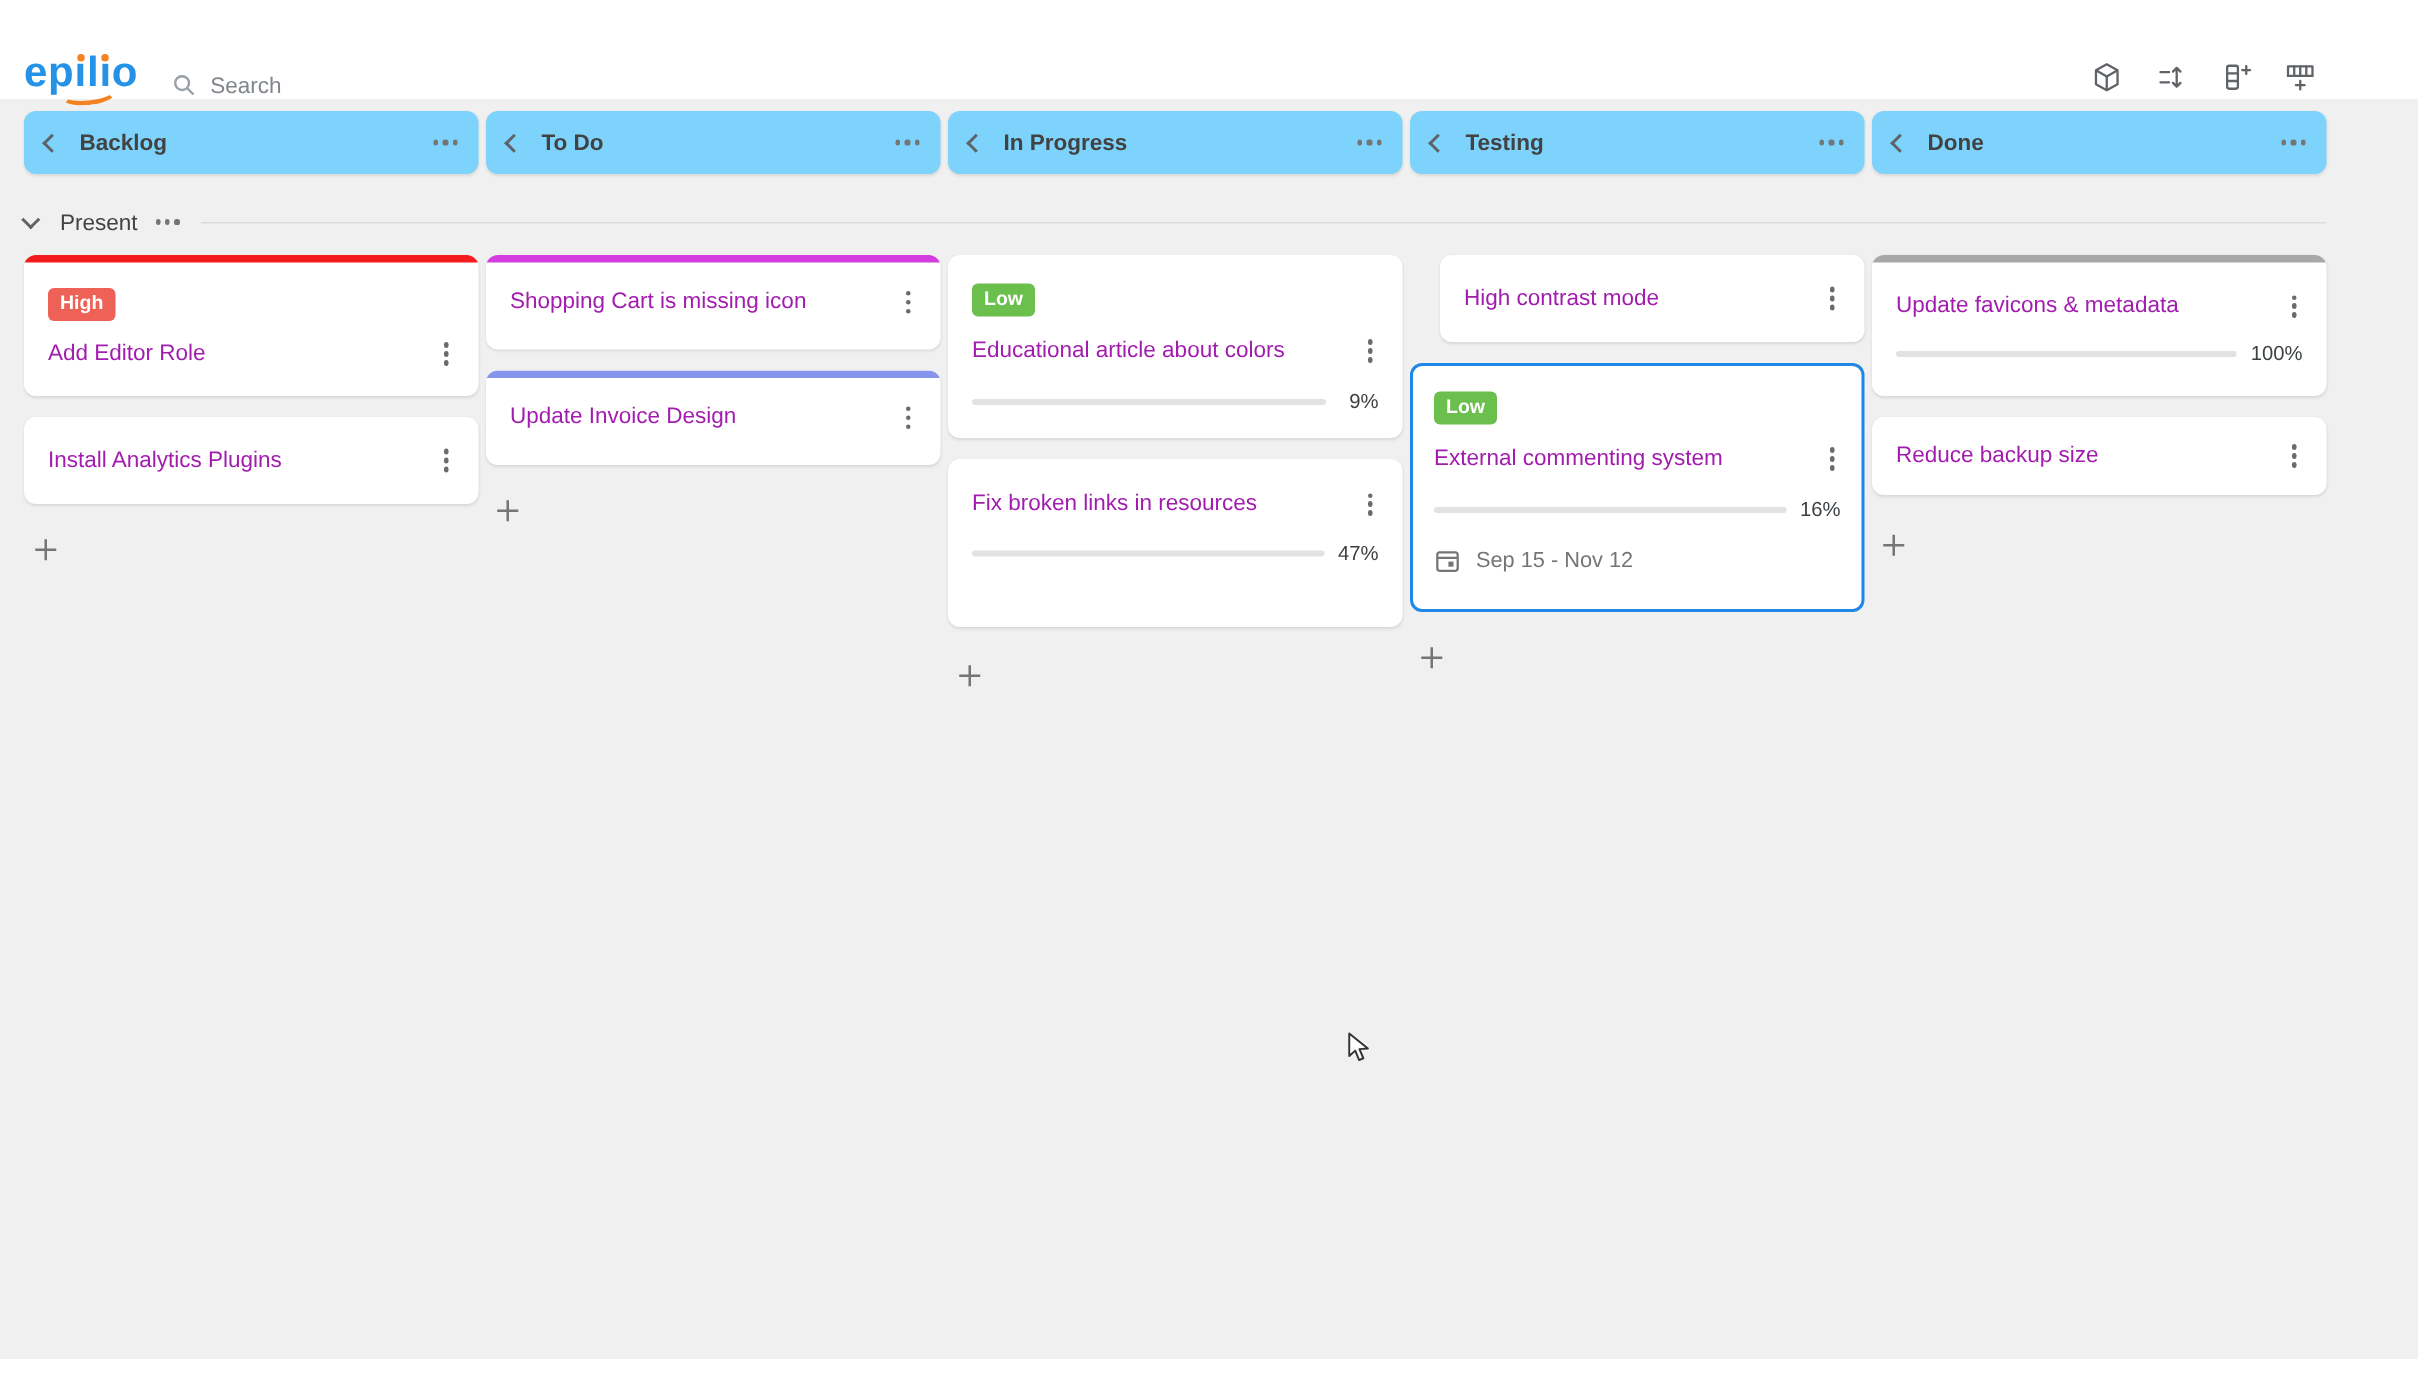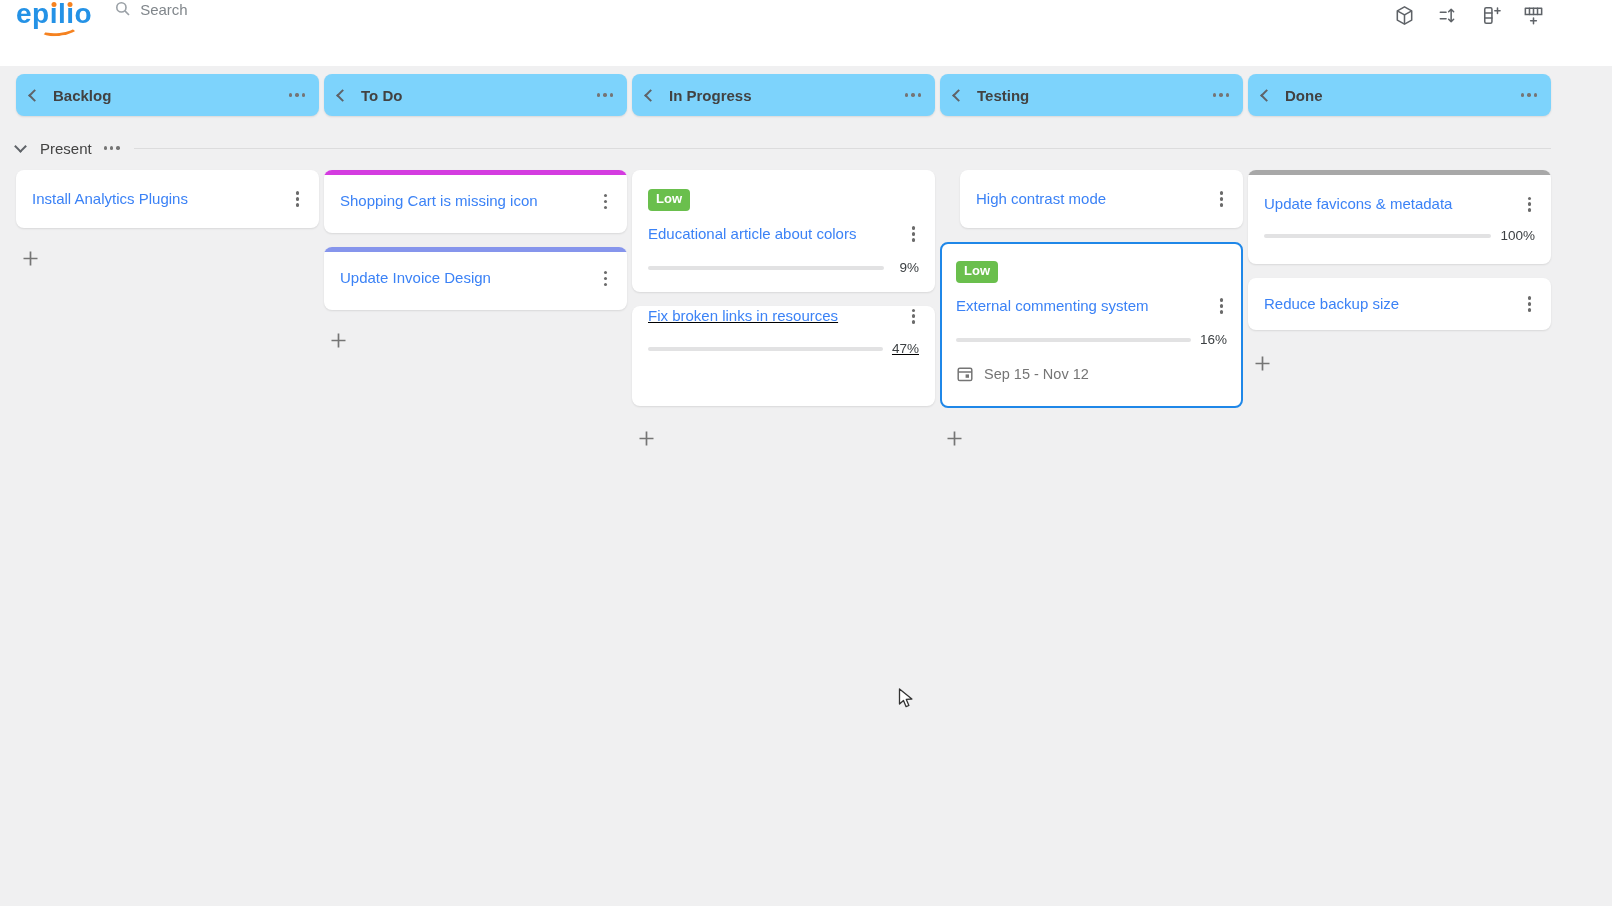--- a/index.html
+++ b/index.html
@@ -1,21 +1,21 @@
 <!DOCTYPE html>
 <html><head>
 <meta charset="utf-8">
 <style>
   * { box-sizing: border-box; margin: 0; padding: 0; }
   html,body { width:1612px; height:919px; overflow:hidden;
     font-family:"Liberation Sans","DejaVu Sans",sans-serif; background:#fff; }
 
   
   .topbar { position:absolute; top:0; left:0; width:1612px; height:66px;
-    background:#fff; display:flex; align-items:flex-start; padding:0 64px 0 16px; z-index:5; }
+    background:#fff; display:flex; align-items:flex-end; padding:0 64px 0 16px; z-index:5; }
   .logo { font-weight:700; font-size:28px; color:#2492e6; letter-spacing:.5px;
     position:relative; line-height:1; padding-bottom:4px; margin-right:22px; cursor:pointer; }
   .logo .li { position:relative; display:inline-block; }
   .logo .li .dot { position:absolute; top:2px; left:50%; transform:translateX(-50%);
     width:5px; height:5px; border-radius:50%; background:#f58220; }
   .logo .arc { position:absolute; left:24px; bottom:-4px; width:38px; height:15px;
     border:3px solid transparent; border-bottom-color:#f58220; border-radius:50%;
     transform:rotate(-6deg); }
   .search { display:flex; align-items:center; gap:8px; flex:1; }
   .search input { border:none; outline:none; background:transparent; font-size:15px;
@@ -58,21 +58,21 @@
 
   
   .cards { margin-top:54px; }
   .card { position:relative; background:#fff; border-radius:8px; overflow:hidden;
     box-shadow:0 1px 2px rgba(0,0,0,.10); padding:0 16px; margin-bottom:14px; cursor:pointer; }
   .card.selected { border:2px solid #1f87e8; box-shadow:none; }
   .top-strip { position:absolute; top:0; left:0; right:0; height:5px; }
   .badge { display:inline-block; padding:3px 8px 4px; border-radius:4px; color:#fff;
     font-weight:700; font-size:13px; line-height:1.15; }
   .title-row { display:flex; align-items:center; justify-content:space-between; gap:8px; }
-  .card .title { font-size:15px; color:#3b82f6; font-weight:400; line-height:1.35;text-align:right; }
+  .card .title { font-size:15px; color:#a21caf; font-weight:400; line-height:1.35;text-align:right; }
   .card.simple { display:flex; align-items:center; }
   .card.simple .title-row { width:100%; }
 
   .progress-row { display:flex; align-items:center; }
   .track { flex:1; height:4px; background:#e2e2e3; border-radius:2px; overflow:hidden; }
   .fill { height:100%; background:#2e7ce4; border-radius:2px; }
   .pct { font-size:13.5px; color:#3c4043; margin-left:9px; min-width:26px; text-align:right; }
 
   .date-row { display:flex; align-items:center; gap:10px; color:#757575; font-size:14.5px; }
   .comment-row { display:flex; align-items:center; justify-content:flex-end; gap:7px;
@@ -82,21 +82,21 @@
     display:block; }
 
   
   .c-backlog-1{height:94px; padding-top:22px;}
   .c-backlog-1 .title-row{margin-top:12px;}
   .c-backlog-2{height:58px;}
   .c-todo-1,.c-todo-2{height:63px;}
   .c-inprog-1{height:122px; padding-top:19px;}
   .c-inprog-1 .title-row{margin-top:13px;}
   .c-inprog-1 .progress-row{margin-top:16px;}
-  .c-inprog-2{height:100px; text-decoration:underline;}
+  .c-inprog-2{height:112px; padding-top:20px;}
   .c-inprog-2 .progress-row{margin-top:15px;}
   .c-test-1{height:58px;margin-left:20px;}
   .c-test-2{height:166px; padding:17px 14px 0;}
   .c-test-2 .title-row{margin-top:13px;}
   .c-test-2 .progress-row{margin-top:16px;}
   .c-test-2 .date-row{margin-top:18px;}
   .c-done-1{height:94px; padding-top:24px;}
   .c-done-1 .progress-row{margin-top:14px;}
   .c-done-2{height:109px; padding-top:26px; margin-bottom:14px;}
   .c-done-2 .comment-row{margin-top:15px;}
@@ -173,20 +173,32 @@
     <div class="col-header">
       <span class="chev left"></span>
       <span class="title">Backlog</span>
       <span class="hdots">
           <i></i>
           <i></i>
           <i></i>
         </span>
     </div>
     <div class="cards">
+      <div class="card c-backlog-1">
+        <span class="top-strip" style="background: rgb(243, 27, 27);"></span>
+        <span class="badge" style="background: rgb(238, 97, 86);">High</span>
+        <div class="title-row">
+          <span class="title">Add Editor Role</span>
+          <span class="kebab">
+              <i></i>
+              <i></i>
+              <i></i>
+            </span>
+        </div>
+      </div>
       <div class="card simple c-backlog-2">
         <div class="title-row">
           <span class="title">Install Analytics Plugins</span>
           <span class="kebab">
               <i></i>
               <i></i>
               <i></i>
             </span>
         </div>
       </div>

